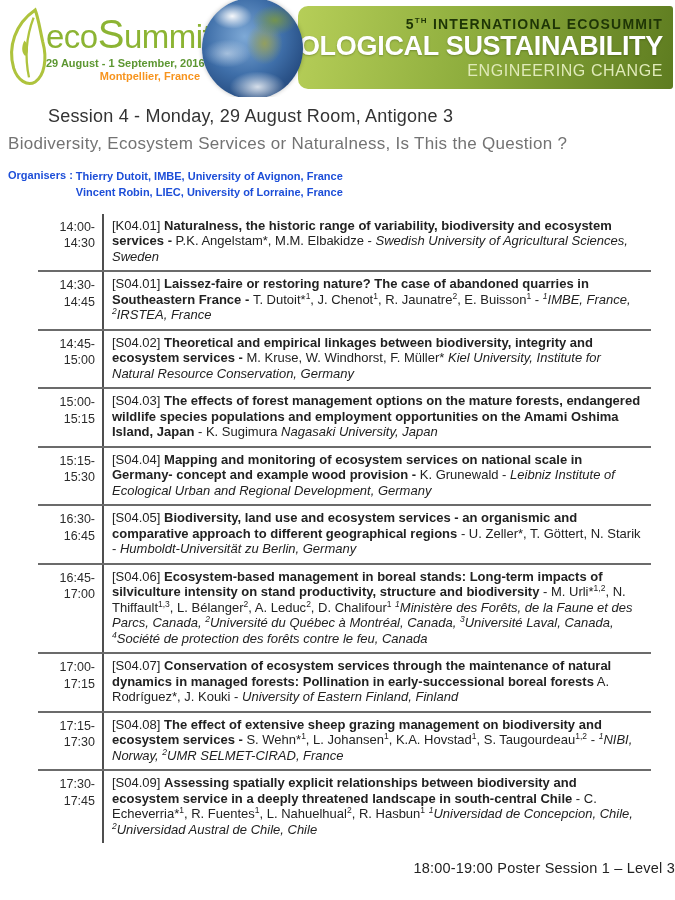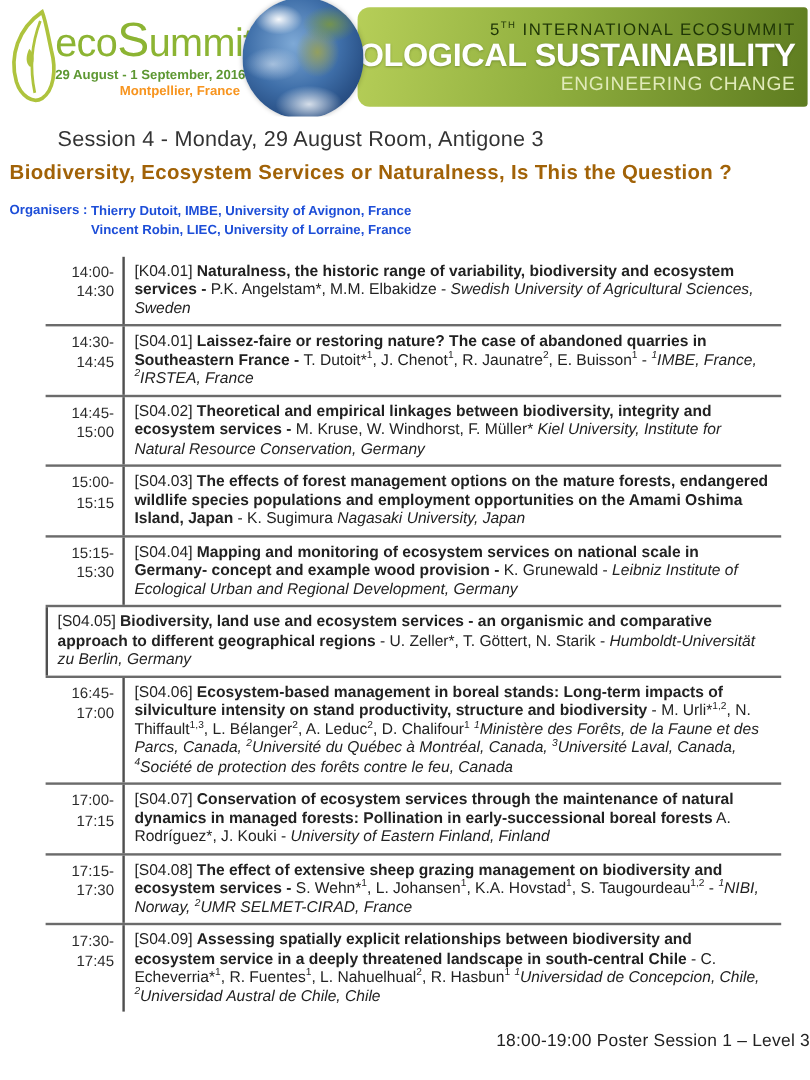--- a/index.html
+++ b/index.html
@@ -27,29 +27,29 @@
       radial-gradient(circle at 42% 38%, #7ea9d6 0%, #3f6fa9 45%, #2a5288 70%, #173463 100%);
     box-shadow:0 0 4px rgba(0,0,0,.25);
   }
   .banner{
     position:absolute;left:298px;top:6px;right:2px;height:83px;z-index:1;
     border-radius:10px 3px 3px 10px;
     background:linear-gradient(100deg,#b6ce58 0%,#8fae3e 45%,#5e7c20 100%);
     display:flex;flex-direction:column;align-items:flex-end;justify-content:center;
     padding-right:10px;box-sizing:border-box;
   }
-  .banner-l1{color:#1e3506;font-weight:normal;font-size:14px;letter-spacing:1.2px;white-space:nowrap;}
+  .banner-l1{color:#1e3506;font-weight:bold;font-size:14px;letter-spacing:1.2px;white-space:nowrap;}
   .banner-l1 .sup{font-size:8px;vertical-align:super;}
   .banner-l2{color:#fff;font-weight:bold;font-size:27px;line-height:1.1;letter-spacing:-0.3px;
     text-shadow:0 1px 2px rgba(40,60,10,.35);white-space:nowrap;}
   .banner-l3{color:#e0eab9;font-size:16px;letter-spacing:.6px;line-height:1.1;white-space:nowrap;}
   
   .session-head{margin:9px 8px 0 8px;}
   .session-title{font-size:18px;letter-spacing:.2px;color:#333;margin-left:40px;}
-  .session-subtitle{font-size:17px;font-weight:bold;letter-spacing:.3px;margin-top:7px;color:#a16207;}
+  .session-subtitle{font-size:17px;font-weight:normal;letter-spacing:.3px;margin-top:7px;color:#737373;}
   .organisers{display:flex;margin-top:15px;font-size:11px;color:#1d4ed8;font-weight:bold;}
   .org-label{white-space:pre;}
   .org-lines div{line-height:1.45;}
   
   .schedule{margin:13px 24px 0 38px;}
   .row{display:flex;border-bottom:2px solid #6b6b6b;}
   .row:last-child{border-bottom:none;}
   .time{flex:none;width:57px;text-align:right;padding:5px 7px 12px 0;font-size:12.5px;line-height:1.3;color:#2b2b2b;}
   .content{flex:1;border-left:2px solid #4f4f4f;padding:4px 8px 6px 8px;font-size:13px;line-height:15.5px;color:#222;}
   .sg-n{font-weight:normal;}
@@ -126,20 +126,24 @@
         <div class="content"><span class="sg-n">[S04.03] </span><span class="sg-b">The effects of forest management options on the mature forests, endangered wildlife species populations and employment opportunities on the Amami Oshima Island, Japan</span><span class="sg-n"> - K. Sugimura </span><span class="sg-i">Nagasaki University, Japan</span></div>
       </div>
       <div class="row">
         <div class="time">
           <div>15:15-</div>
           <div>15:30</div>
         </div>
         <div class="content"><span class="sg-n">[S04.04] </span><span class="sg-b">Mapping and monitoring of ecosystem services on national scale in Germany- concept and example wood provision - </span><span class="sg-n">K. Grunewald  - </span><span class="sg-i">Leibniz Institute of Ecological Urban and Regional Development, Germany</span></div>
       </div>
       <div class="row">
+        <div class="time">
+          <div>16:30-</div>
+          <div>16:45</div>
+        </div>
         <div class="content"><span class="sg-n">[S04.05] </span><span class="sg-b">Biodiversity, land use and ecosystem services - an organismic and comparative approach to different geographical regions</span><span class="sg-n"> - U. Zeller*,  T. Göttert, N. Starik - </span><span class="sg-i">Humboldt-Universität zu Berlin, Germany</span></div>
       </div>
       <div class="row">
         <div class="time">
           <div>16:45-</div>
           <div>17:00</div>
         </div>
         <div class="content"><span class="sg-n">[S04.06] </span><span class="sg-b">Ecosystem-based management in boreal stands: Long-term impacts of silviculture intensity on stand productivity, structure and biodiversity</span><span class="sg-n"> - M. Urli*</span><span class="sg-s">1,2</span><span class="sg-n">, N. Thiffault</span><span class="sg-s">1,3</span><span class="sg-n">, L. Bélanger</span><span class="sg-s">2</span><span class="sg-n">, A. Leduc</span><span class="sg-s">2</span><span class="sg-n">, D. Chalifour</span><span class="sg-s">1</span><span class="sg-n"> </span><span class="sg-si">1</span><span class="sg-i">Ministère des Forêts, de la Faune et des Parcs, Canada, </span><span class="sg-si">2</span><span class="sg-i">Université du Québec à Montréal, Canada, </span><span class="sg-si">3</span><span class="sg-i">Université Laval, Canada, </span><span class="sg-si">4</span><span class="sg-i">Société de protection des forêts contre le feu, Canada</span></div>
       </div>
       <div class="row">

